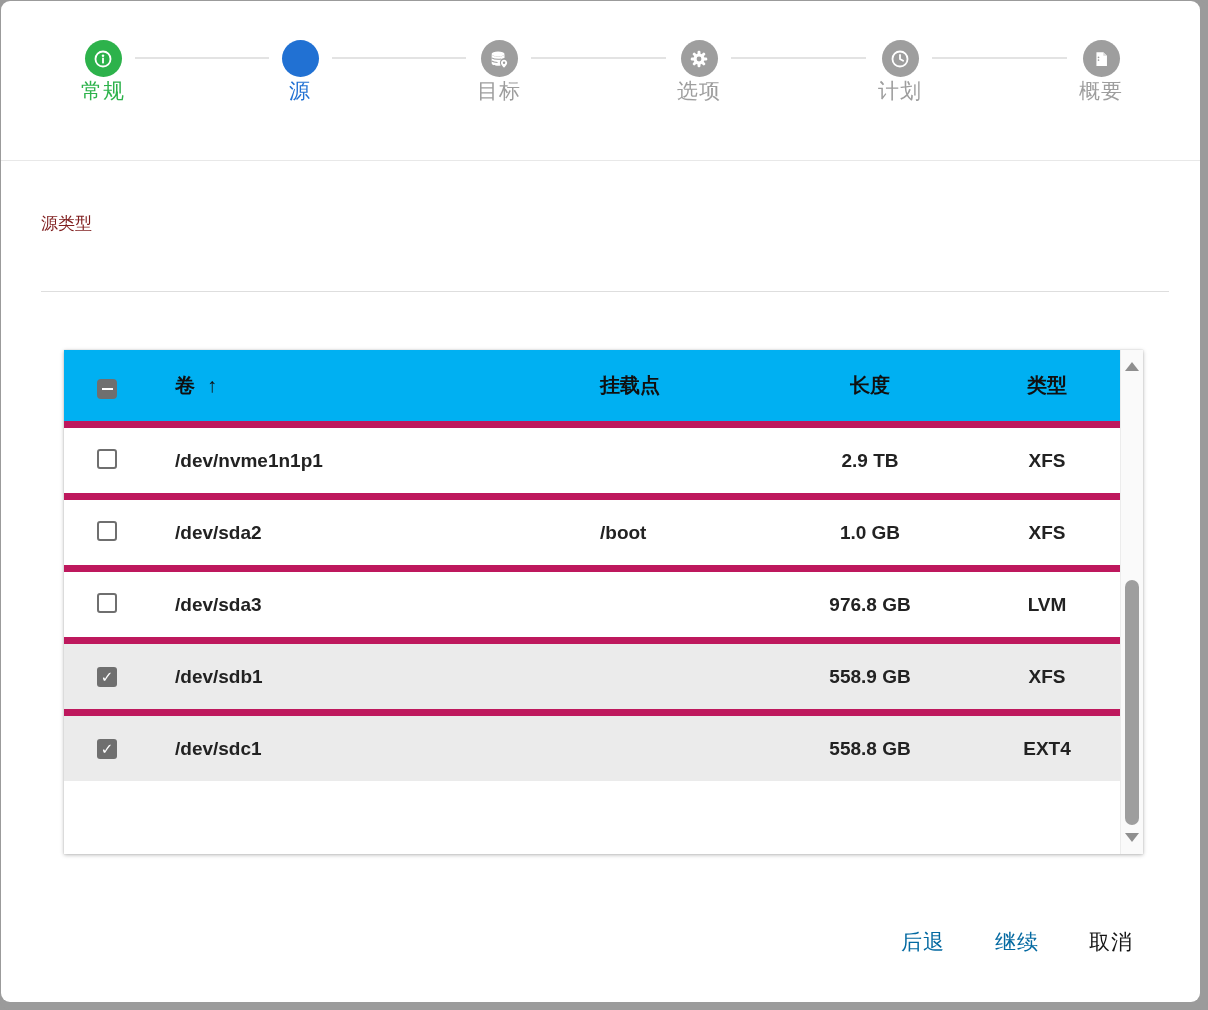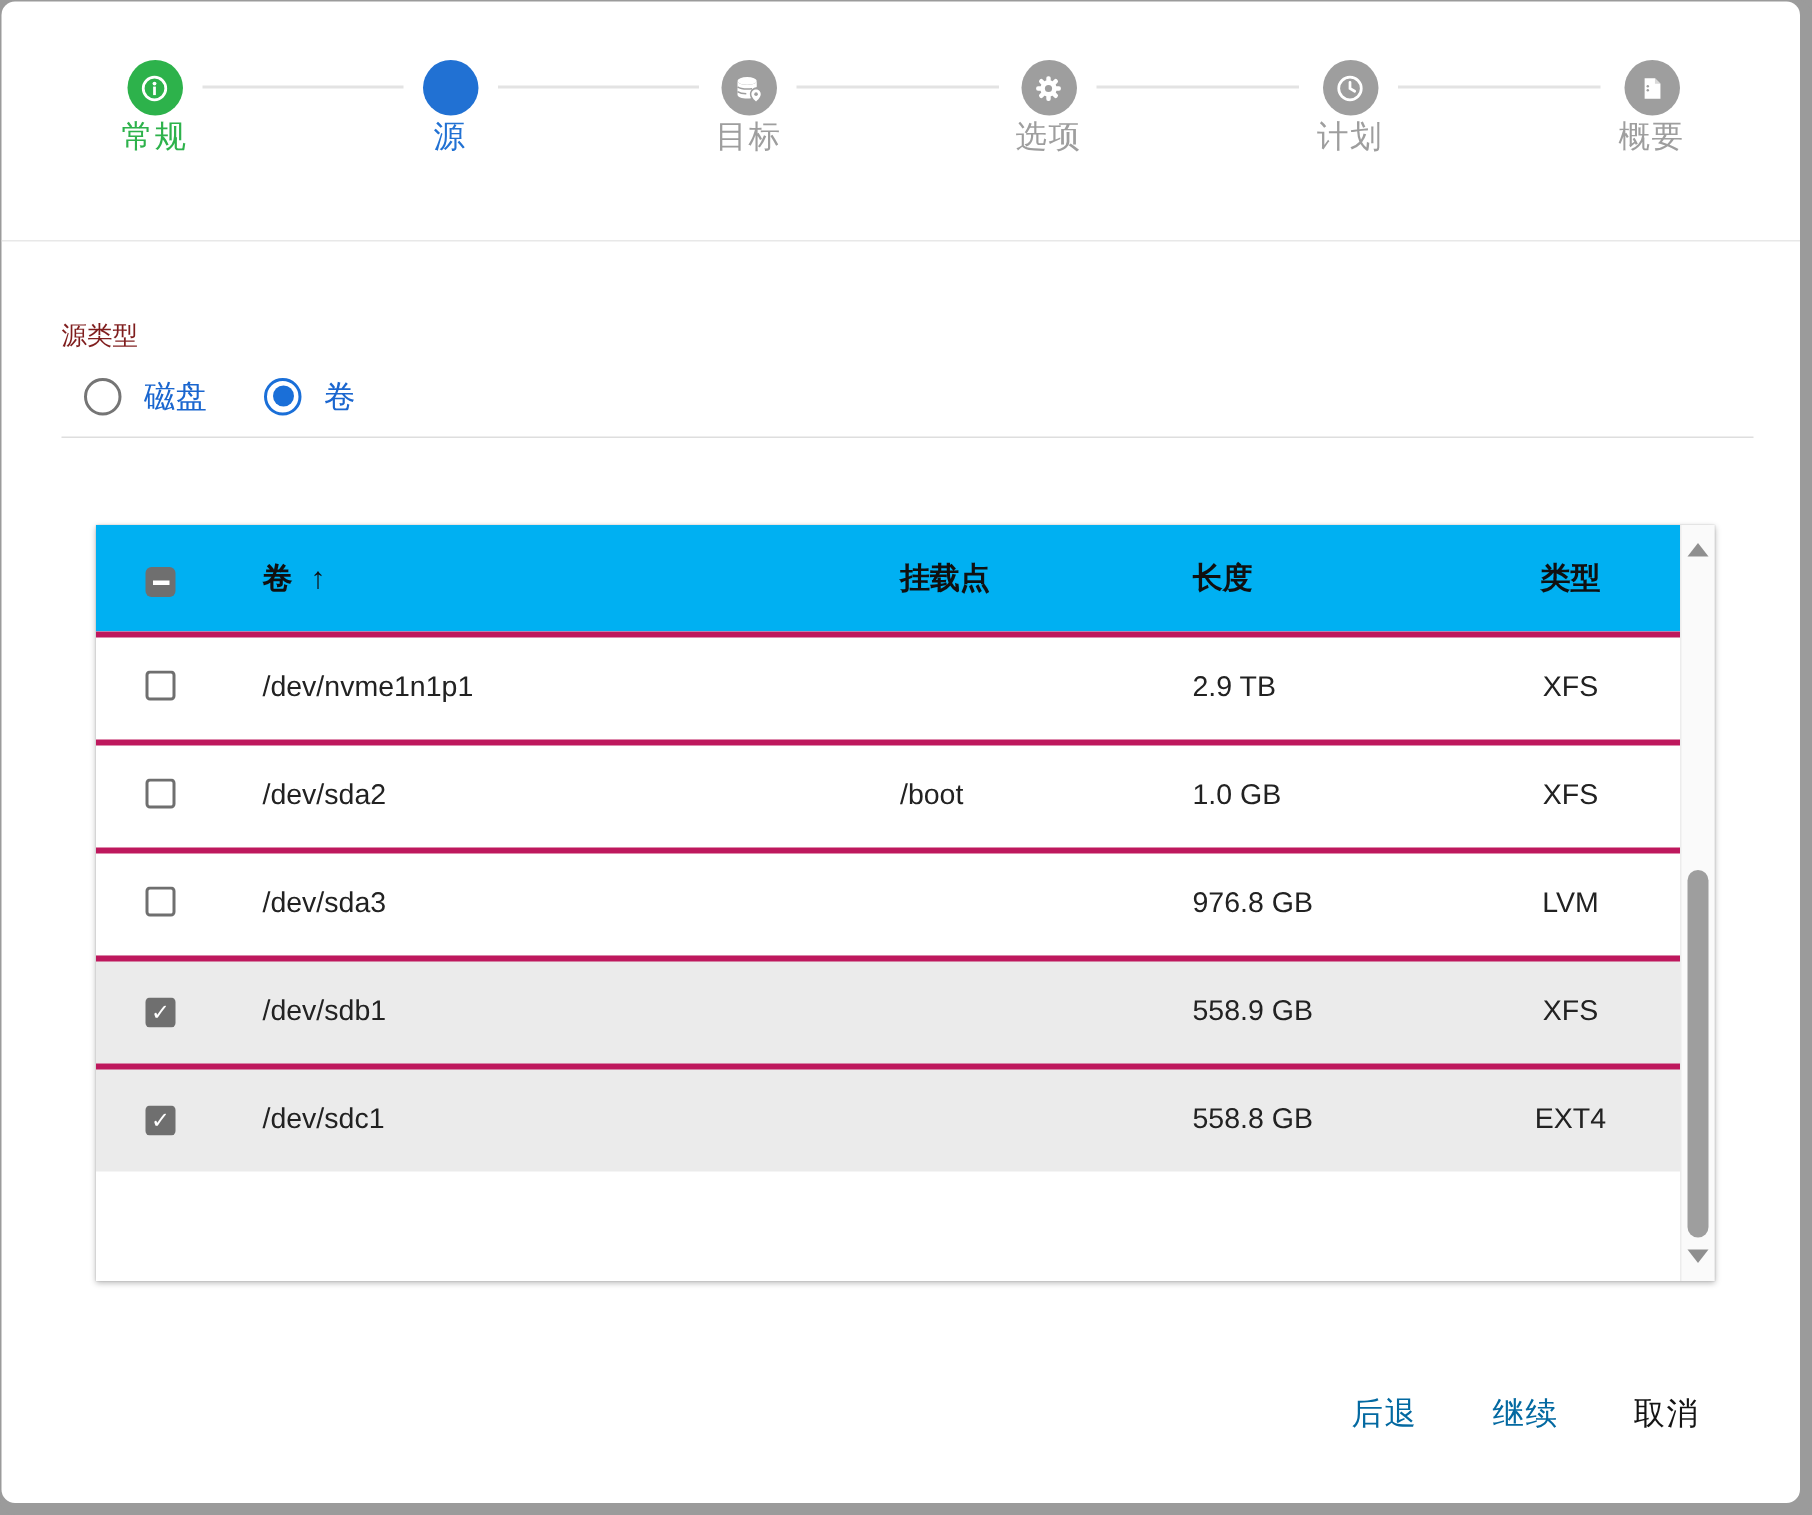--- a/index.html
+++ b/index.html
@@ -48,26 +48,26 @@
     position:absolute;top:349px;left:63px;width:1079px;height:504px;
     background:#fff;box-shadow:0 1px 4px rgba(0,0,0,.28), 0 0 1px rgba(0,0,0,.18);
   }
   .grid-row{
     display:grid;grid-template-columns:78px 425px 228px 150px 176px;
     align-items:center;box-sizing:border-box;
   }
   .thead{height:71px;background:#00b0f2;width:1056px;}
   .thead .cell{font-size:20px;font-weight:bold;color:#101010;}
   .tbody{width:1056px;}
-  .trow{height:72px;border-top:4px solid #be185d;background:#fff;}
+  .trow{height:72px;border-top:7px solid #be185d;background:#fff;font-weight:bold;}
   .trow.checked{background:#ebebeb;}
   .cell{overflow:hidden;white-space:nowrap;}
   .c-check{padding-left:33px;}
   .c-vol,.c-mount{padding-left:33px;font-size:19px;color:#222;}
-  .c-size{text-align:left;font-size:19px;color:#222;}
+  .c-size{text-align:center;font-size:19px;color:#222;}
   .c-type{text-align:center;padding-left:28px;font-size:19px;color:#222;}
   .thead .c-vol,.thead .c-mount{font-size:20px;color:#101010;}
   .sort-arrow{font-weight:600;margin-left:12px;font-size:20px;color:#111;}
 
   
   .cb{width:20px;height:20px;box-sizing:border-box;display:inline-flex;align-items:center;justify-content:center;cursor:pointer;}
   .cb.empty{border:2.5px solid #6f6f6f;border-radius:3px;background:transparent;}
   .trow.checked .cb, .cb.checked{border:none;border-radius:3px;background:#6f6f6f;color:#fff;font-size:15px;line-height:1;}
   .cb.indeterminate{border:none;border-radius:4px;background:#6f6f6f;position:relative;}
   .cb.indeterminate::after{content:"";width:11px;height:2.5px;background:#fff;}
@@ -178,30 +178,20 @@
             </svg>
           </span>
         </div>
         <div class="step-label">概要</div>
       </div>
     </div>
 
     <div class="hr-top"></div>
 
     <div class="source-label">源类型</div>
-    <div class="radio-row">
-      <label class="radio-opt">
-        <span class="radio"></span>
-        <span class="radio-label">磁盘</span>
-      </label>
-      <label class="radio-opt">
-        <span class="radio sel"></span>
-        <span class="radio-label">卷</span>
-      </label>
-    </div>
     <div class="hr-radios"></div>
 
     <div class="vol-table">
       <div class="thead grid-row">
         <div class="cell c-check">
           <span class="cb indeterminate"></span>
         </div>
         <div class="cell c-vol">
           <span>卷</span><span class="sort-arrow">↑</span>
         </div>

